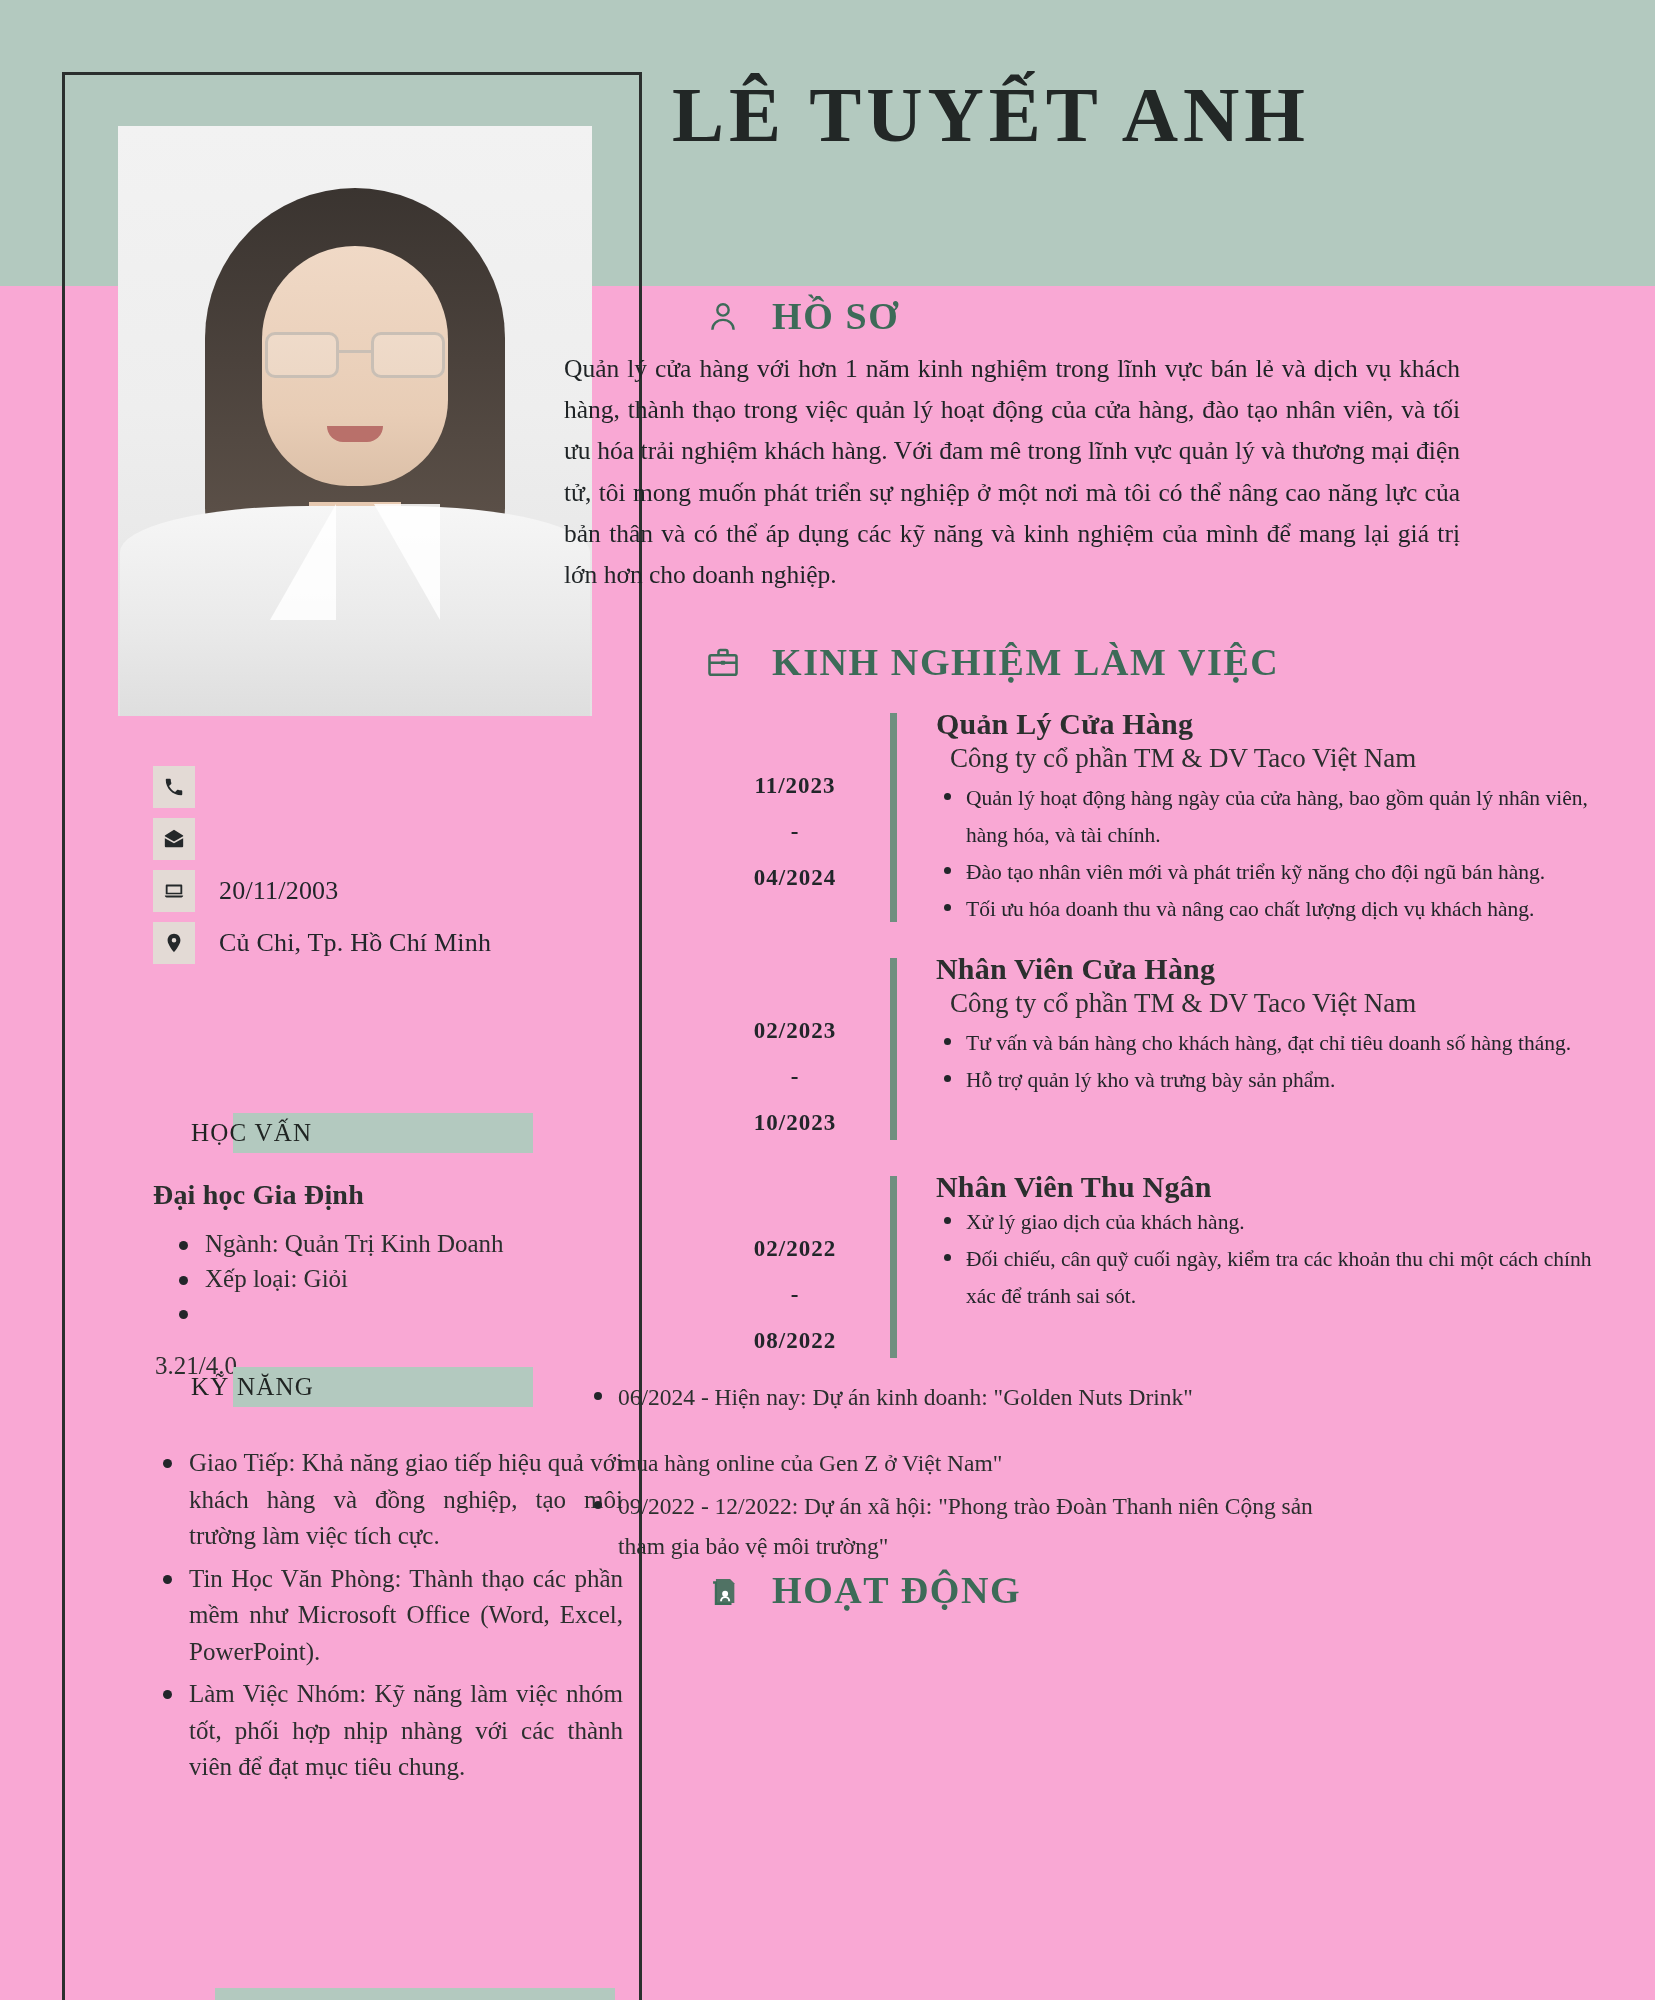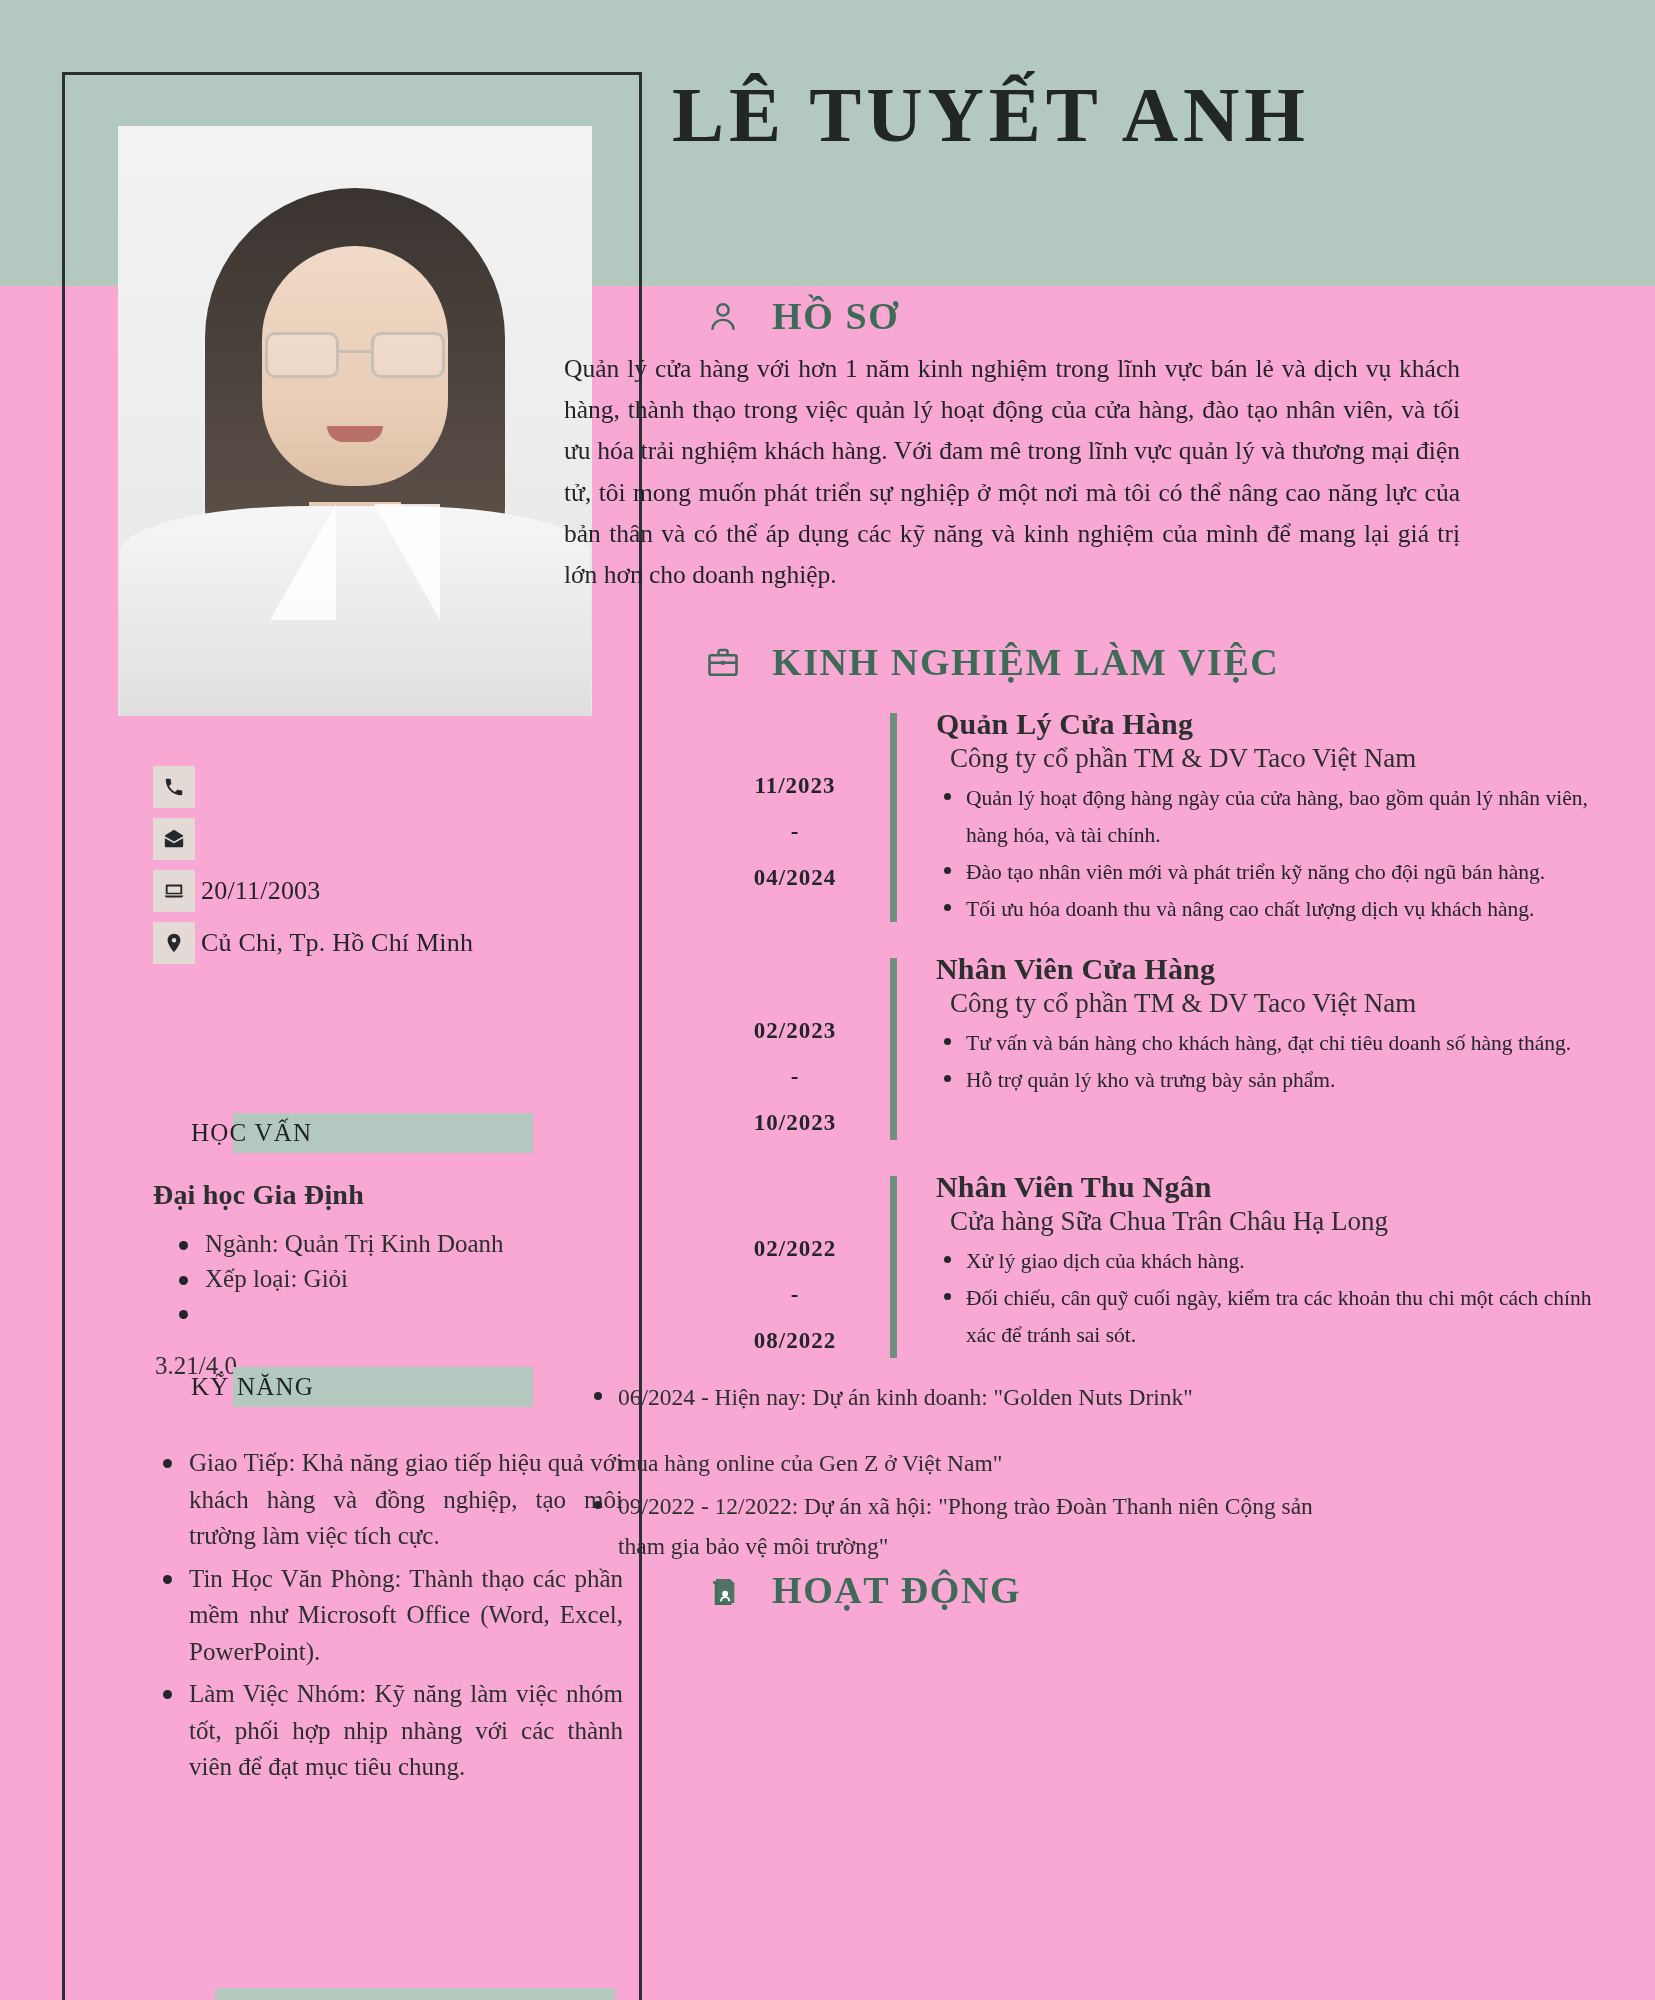--- a/index.html
+++ b/index.html
@@ -95,21 +95,21 @@
   
   .contact { position:absolute; left:88px; top:686px; width:460px; }
   .c-row { display:flex; align-items:center; height:52px; }
   .c-ico {
     width:42px; height:42px; background:#e3dad5;
     display:flex; align-items:center; justify-content:center;
     color:#24282a; flex:0 0 42px;
   }
   .c-ico svg { display:block; }
   .c-txt {
-    margin-left:6px; font-size:26px; letter-spacing:.2px; color:#22262a;
+    margin-left:24px; font-size:26px; letter-spacing:.2px; color:#22262a;
   }
 
   
   .sec-head {
     position:relative; margin:0; height:46px;
   }
   .sec-head .hl {
     position:absolute; left:80px; top:2px; height:40px; background:#b3c9bf;
   }
   .sec-head span.t {
@@ -358,21 +358,20 @@
 
     <div class="exp-item">
       <div class="exp-dates">
         <div>02/2022</div>
         <div>-</div>
         <div>08/2022</div>
       </div>
       <div class="exp-bar"></div>
       <div class="exp-body">
         <div class="exp-role">Nhân Viên Thu Ngân</div>
-        <div class="exp-company">Cửa hàng Sữa Chua Trân Châu Hạ Long</div>
         <ul class="exp-list">
           <li>Xử lý giao dịch của khách hàng.</li>
           <li>Đối chiếu, cân quỹ cuối ngày, kiểm tra các khoản thu chi một cách chính xác để tránh sai sót.</li>
         </ul>
       </div>
     </div>
 
 
     <ul class="proj-list">
       <li>

